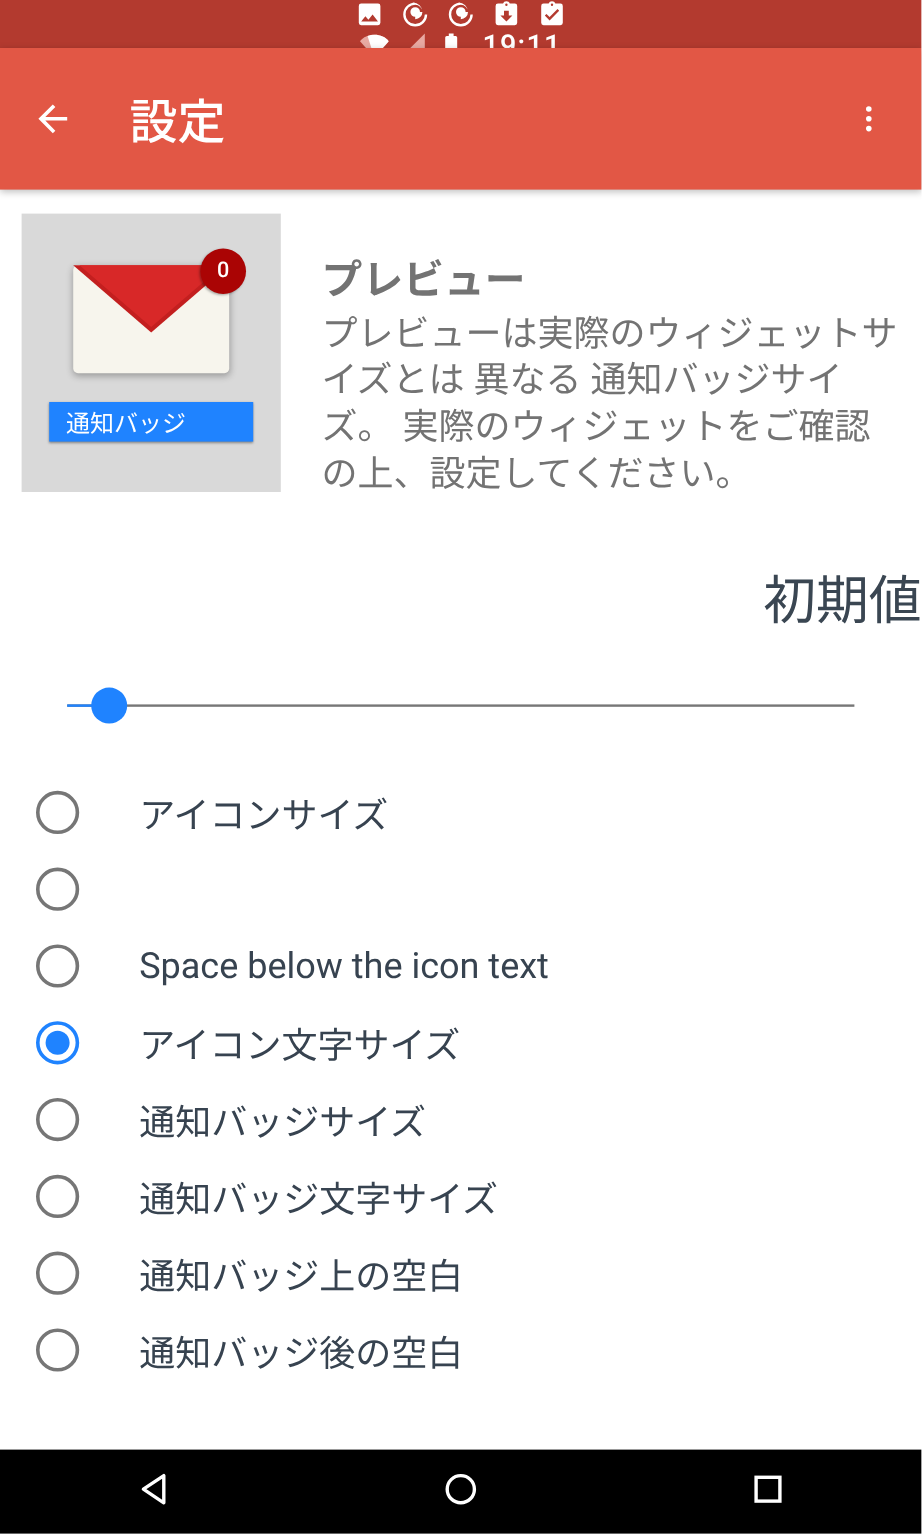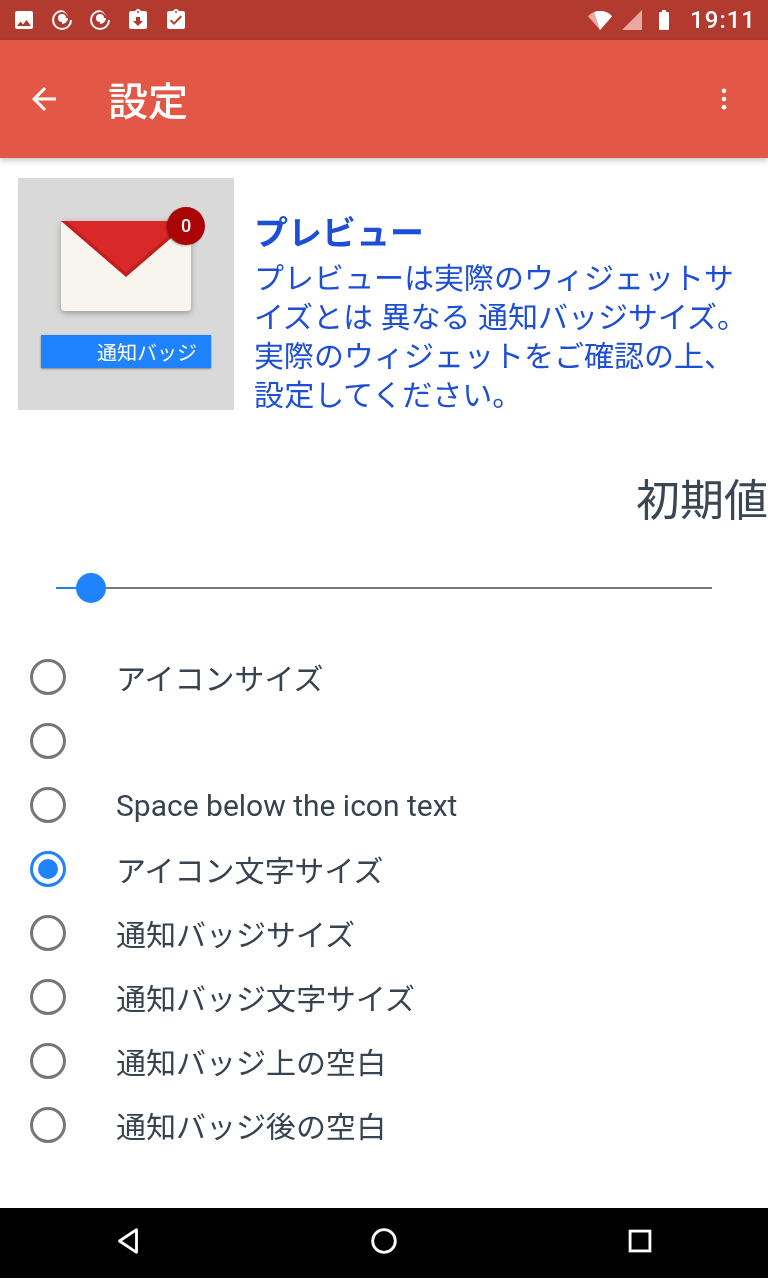--- a/index.html
+++ b/index.html
@@ -6,20 +6,21 @@
   html, body { width: 768px; height: 1280px; font-family: Roboto, "Noto Sans JP", sans-serif; background: #fff; overflow: hidden; }
   .status-bar {
     height: 40px;
     background: #b33a2f;
     display: flex;
     align-items: center;
     justify-content: space-between;
     padding: 0 12px;
     color: #fff;
     font-size: 22px;
+    flex-direction: column;
   }
   .status-left { display: flex; gap: 14px; align-items: center; }
   .status-right { display: flex; gap: 8px; align-items: center; }
   .sicon { width: 24px; height: 24px; display: inline-flex; align-items: center; justify-content: center; }
   .sicon svg { width: 24px; height: 24px; fill: #fff; }
   .clock { font-size: 24px; font-weight: 500; letter-spacing: 1px; margin-left: 6px; }
 
   .app-bar {
     height: 118px;
     background: #e25745;
@@ -73,25 +74,25 @@
     font-size: 18px; font-weight: 500;
     box-shadow: -1px 1px 2px rgba(0,0,0,0.3);
   }
   .preview-label-strip {
     margin-top: 24px;
     background: #1f83ff;
     color: #fff;
     font-size: 20px;
     padding: 2px 14px;
     width: 170px;
-    text-align: right;
+    text-align: left;
     box-shadow: 0 1px 2px rgba(0,0,0,0.4);
   }
 
-  .preview-text { margin-left: 20px; flex: 1; color: #1d4ed8; padding-top: 28px; }
+  .preview-text { margin-left: 34px; flex: 1; color: #737373; padding-top: 28px; }
   .preview-title { font-size: 34px; font-weight: 700; margin-bottom: 4px; }
   .preview-desc { font-size: 30px; line-height: 1.3; }
   .preview-desc b { font-weight: 400; }
 
   .section-header {
     text-align: right; font-size: 44px; color: #3a4652; font-weight: 400;
     margin-top: 50px;
   }
 
   .slider-wrap { padding: 0 56px; margin-top: 42px; position: relative; height: 40px; }

